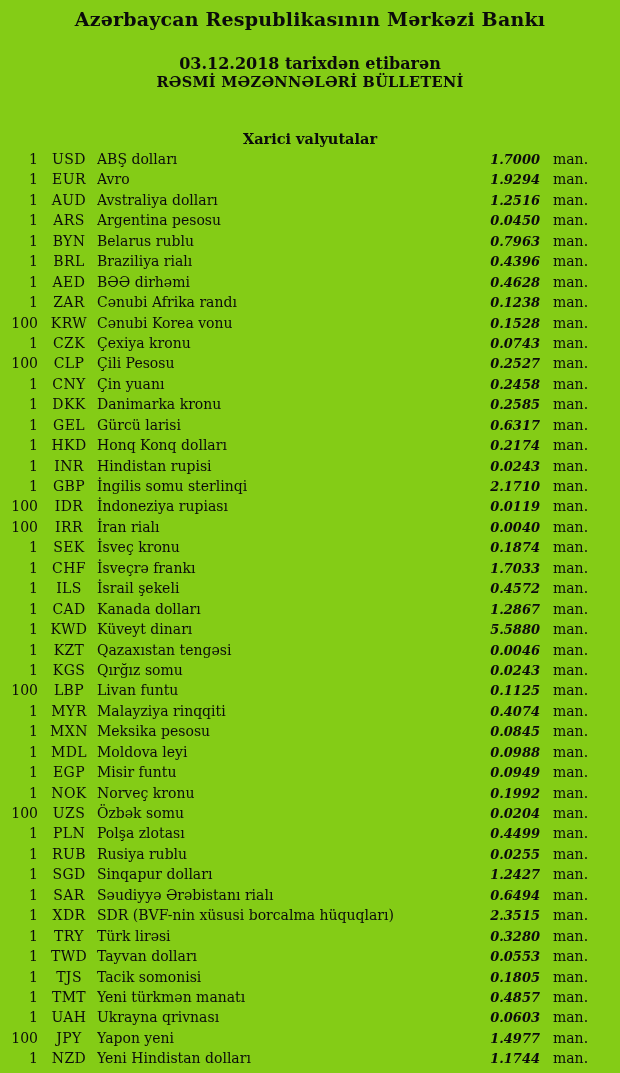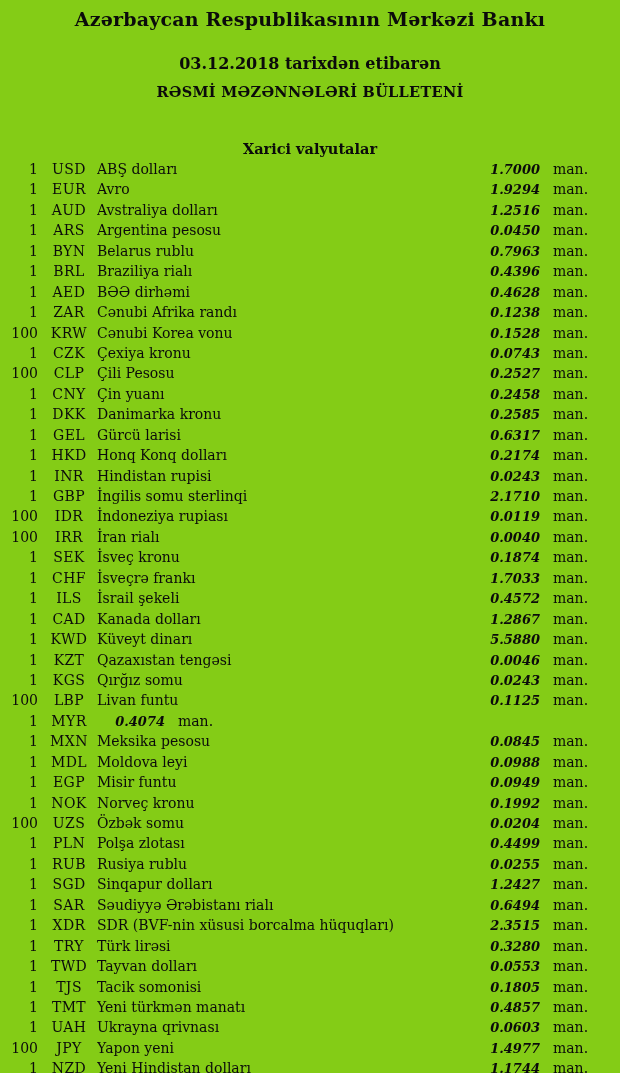--- a/index.html
+++ b/index.html
@@ -26,21 +26,21 @@
     margin-top: 24px;
     font-size: 16px;
     font-weight: 700;
   }
   .subtitle-line {
     margin-top: 5px;
     font-size: 14px;
     font-weight: 700;
   }
   .bulletin-title {
-    margin-top: 10px;
+    margin-top: 0;
     font-size: 14.5px;
     font-weight: 700;
     letter-spacing: 0.3px;
   }
   .section-title {
     margin-top: 40px;
     text-align: center;
     font-size: 14.5px;
     font-weight: 700;
   }
@@ -260,20 +260,21 @@
       <div class="rate-row">
         <span class="cell-qty">100</span>
         <span class="cell-code">LBP</span>
         <span class="cell-name">Livan funtu</span>
         <span class="cell-rate">0.1125</span>
         <span class="cell-unit">man.</span>
       </div>
       <div class="rate-row">
         <span class="cell-qty">1</span>
         <span class="cell-code">MYR</span>
+        <span class="cell-name">Malayziya rinqqiti</span>
         <span class="cell-rate">0.4074</span>
         <span class="cell-unit">man.</span>
       </div>
       <div class="rate-row">
         <span class="cell-qty">1</span>
         <span class="cell-code">MXN</span>
         <span class="cell-name">Meksika pesosu</span>
         <span class="cell-rate">0.0845</span>
         <span class="cell-unit">man.</span>
       </div>

